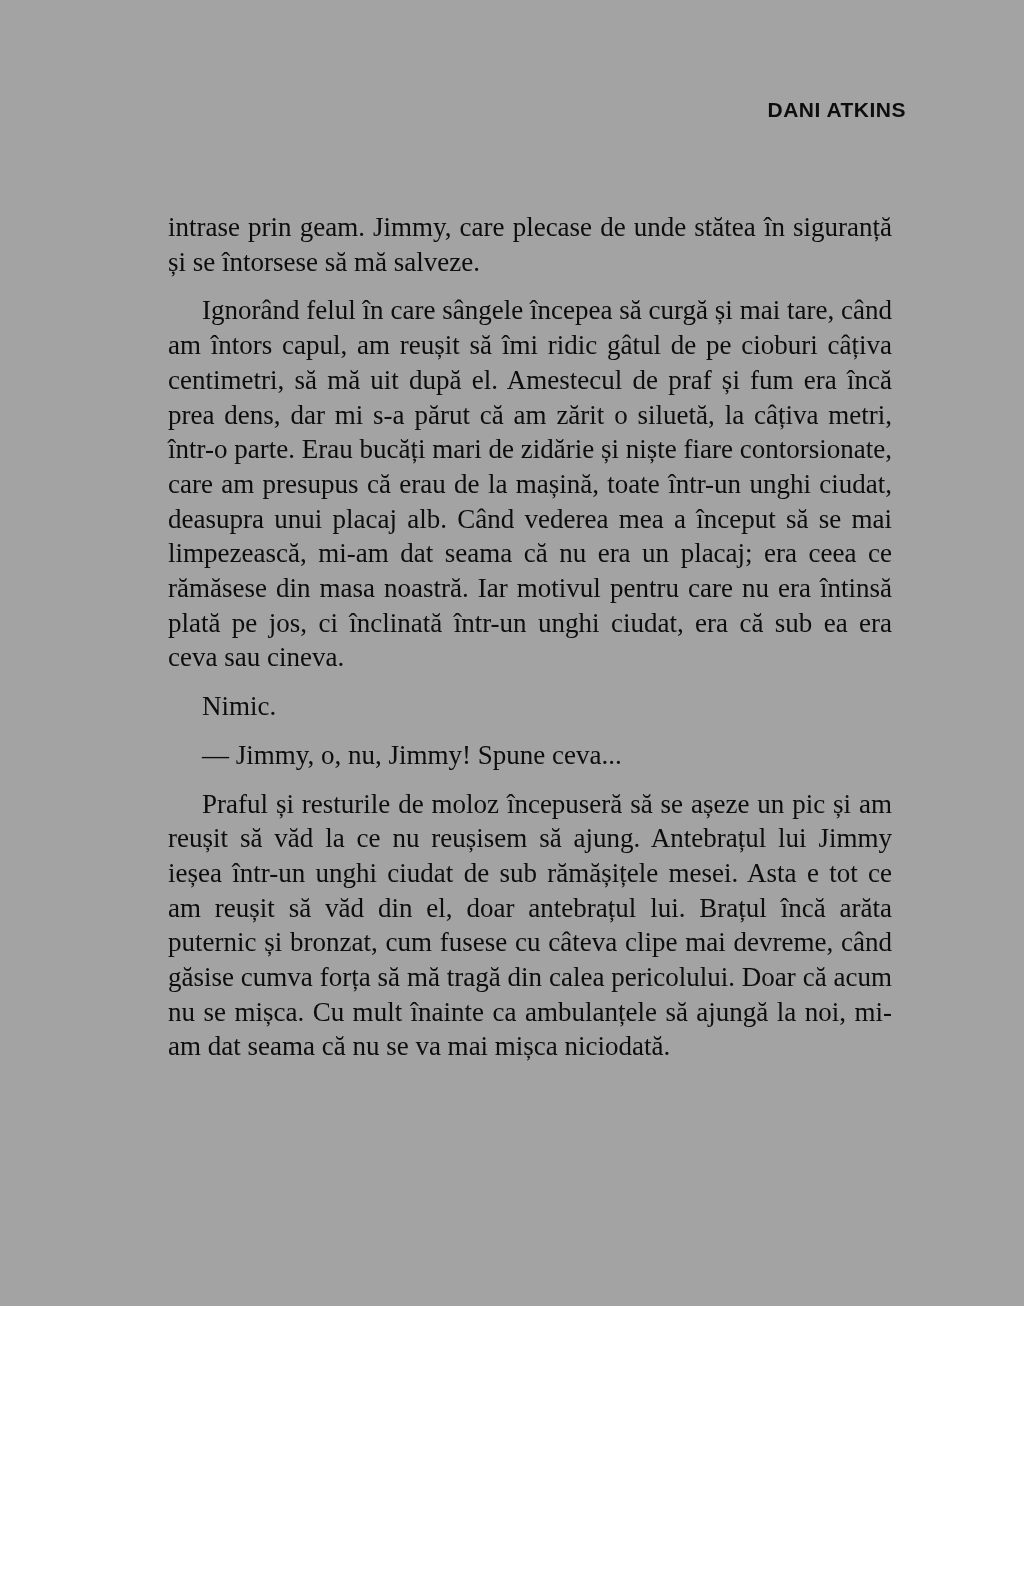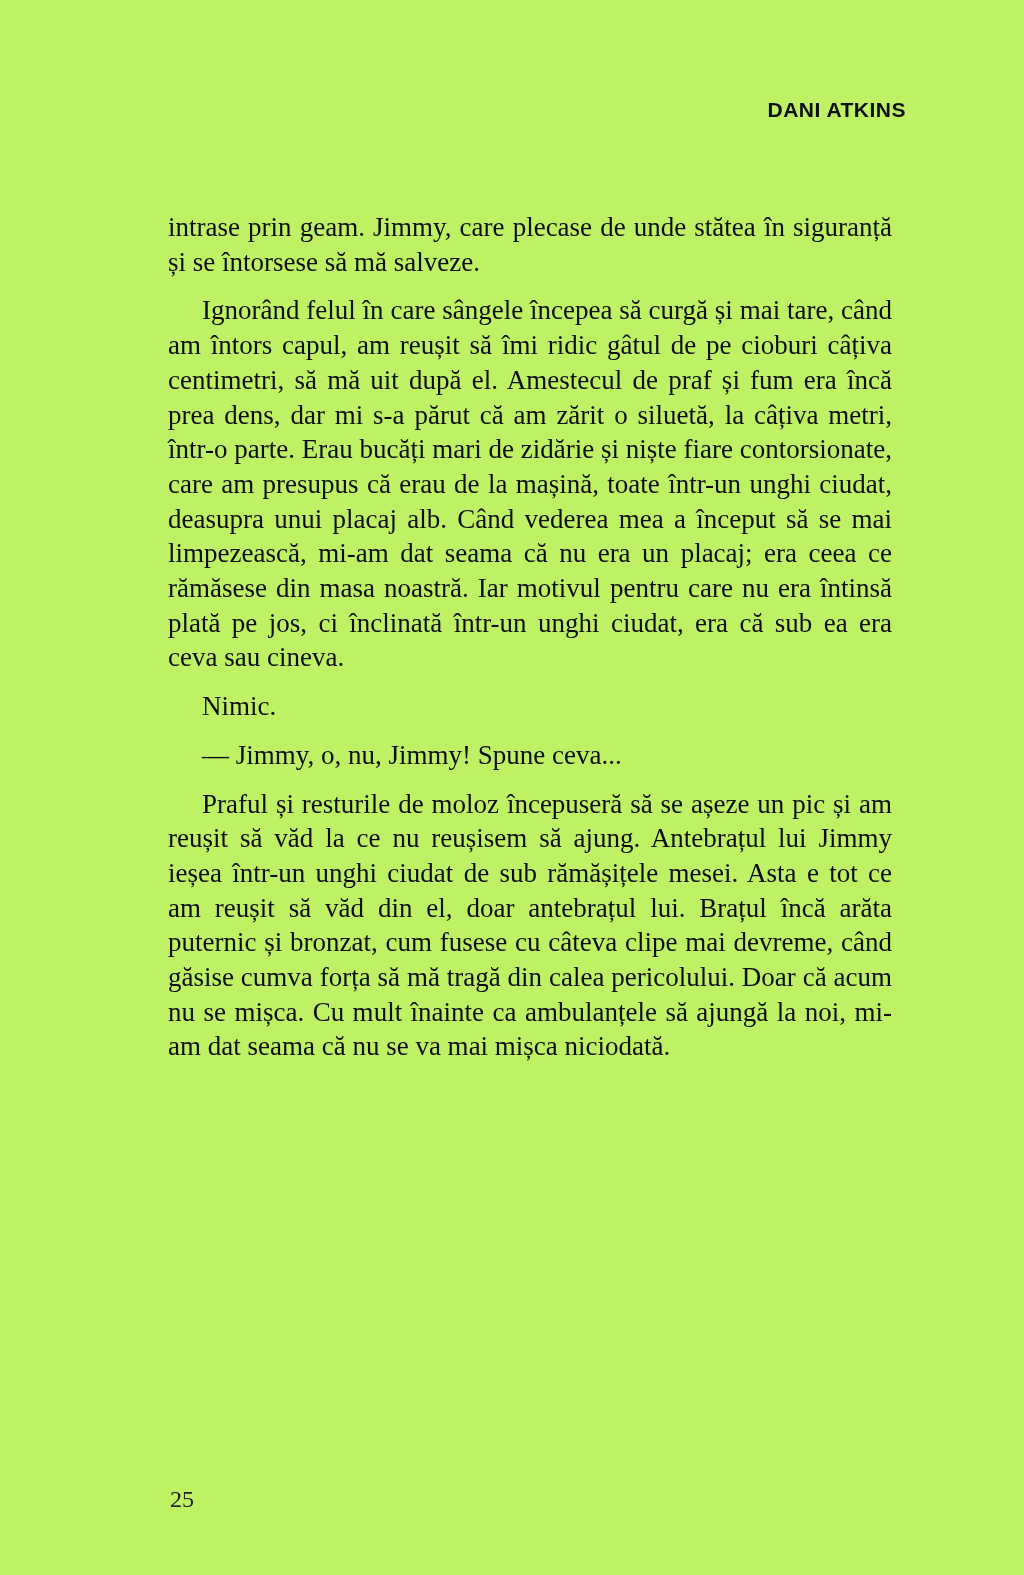--- a/index.html
+++ b/index.html
@@ -3,22 +3,22 @@
 <meta charset="utf-8">
 <style>
   html, body {
     margin: 0;
     padding: 0;
     background: #ffffff;
   }
   .page {
     position: relative;
     width: 1024px;
-    height: 1575px;
-    background: #bef264;
+    height: 1306px;
+    background: #a3a3a3;
     overflow: hidden;
     font-kerning: normal;
   }
   .running-header {
     position: absolute;
     top: 98px;
     left: 154px;
     width: 752px;
     text-align: right;
     font-family: "Liberation Sans", "DejaVu Sans", sans-serif;

